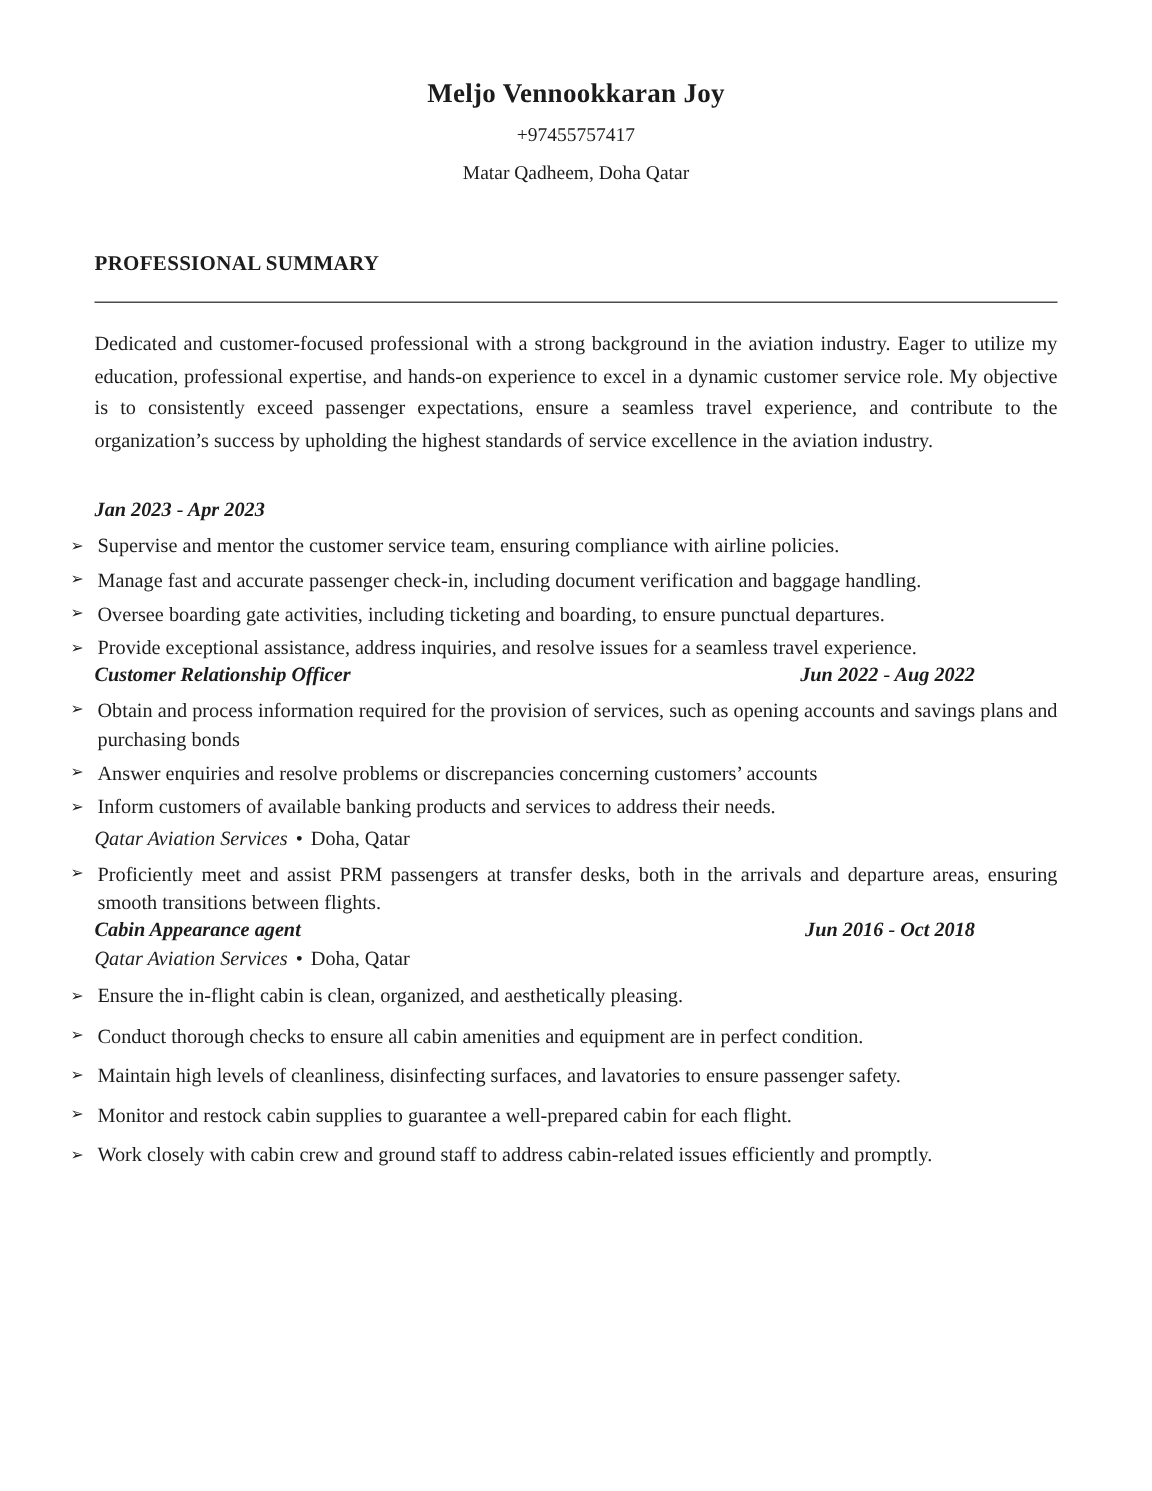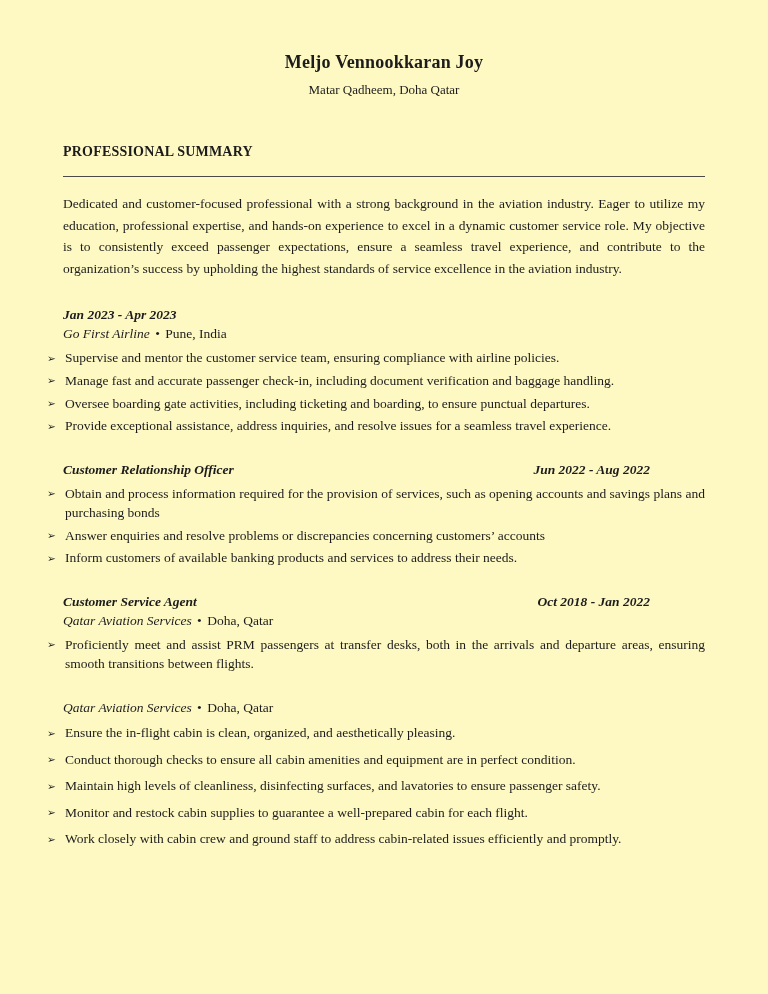--- a/index.html
+++ b/index.html
@@ -6,21 +6,21 @@
   html, body { background: #eeedeb; }
   body {
     font-family: "Liberation Serif", "DejaVu Serif", serif;
     color: #1c1c1c;
     -webkit-font-smoothing: antialiased;
   }
   .page {
     width: 768px;
     min-height: 994px;
     margin: 0 auto;
-    background: #fef9c3;
+    background: #ffffff;
     padding: 52px 63px 40px 63px;
   }
   
   .header { text-align: center; }
   .name { font-size: 18px; font-weight: bold; letter-spacing: 0.2px; }
   .contact-line { font-size: 13px; margin-top: 9px; }
   .email-line a { text-decoration: underline; }
   
   .section { margin-top: 46px; }
   .section.work { margin-top: 28px; }
@@ -31,21 +31,21 @@
     border-bottom: 1.5px solid #4a4a4a;
     padding-bottom: 16px;
   }
   .summary-text {
     margin-top: 16px;
     font-size: 13.5px;
     line-height: 1.6;
     text-align: justify;
   }
   
-  .job { margin-top: 26px; }
+  .job { }
   .job.first { margin-top: 9px; }
   .job-head {
     display: flex;
     justify-content: space-between;
     align-items: baseline;
     font-size: 13.5px;
   }
   .job-title { font-weight: bold; font-style: italic; }
   .job-dates { font-style: italic; padding-right: 55px; white-space: nowrap; font-weight: bold; }
   .job-company { font-size: 13.5px; margin-top: 3px; }
@@ -73,38 +73,34 @@
   }
   .bullet-body { flex: 1; text-align: justify; }
 </style>
 </head>
 <body>
 
 <div class="page">
 
   <div class="header">
     <div class="name">Meljo Vennookkaran Joy</div>
+    <div class="contact-line">+97455757417</div>
     <div class="contact-line">Matar Qadheem, Doha Qatar</div>
   </div>
 
   <div class="section">
     <div class="section-heading">PROFESSIONAL SUMMARY</div>
     <p class="summary-text">Dedicated and customer-focused professional with a strong background in the aviation industry. Eager to utilize my education, professional expertise, and hands-on experience to excel in a dynamic customer service role. My objective is to consistently exceed passenger expectations, ensure a seamless travel experience, and contribute to the organization’s success by upholding the highest standards of service excellence in the aviation industry.</p>
   </div>
 
   <div class="section work">
 
     <div class="job first">
       <div class="job-head">
         <span class="job-dates">Jan 2023 - Apr 2023</span>
-      </div>
-      <div class="job-company">
-        <span class="company-name">Go First Airline</span>
-        <span class="dot-sep">•</span>
-        <span>Pune, India</span>
       </div>
       <ul class="bullets">
         <li>
           <span class="bullet-marker">➢</span>
           <span class="bullet-body">Supervise and mentor the customer service team, ensuring compliance with airline policies.</span>
         </li>
         <li>
           <span class="bullet-marker">➢</span>
           <span class="bullet-body">Manage fast and accurate passenger check-in, including document verification and baggage handling.</span>
         </li>
@@ -134,38 +130,38 @@
           <span class="bullet-body">Answer enquiries and resolve problems or discrepancies concerning customers’ accounts</span>
         </li>
         <li>
           <span class="bullet-marker">➢</span>
           <span class="bullet-body">Inform customers of available banking products and services to address their needs.</span>
         </li>
       </ul>
     </div>
 
     <div class="job">
-      <div class="job-head">
-        <span class="job-title">Customer Service Agent</span>
-        <span class="job-dates">Oct 2018 - Jan 2022</span>
-      </div>
       <div class="job-company">
         <span class="company-name">Qatar Aviation Services</span>
         <span class="dot-sep">•</span>
         <span>Doha, Qatar</span>
       </div>
       <ul class="bullets">
         <li>
           <span class="bullet-marker">➢</span>
           <span class="bullet-body">Proficiently meet and assist PRM passengers at transfer desks, both in the arrivals and departure areas, ensuring smooth transitions between flights.</span>
         </li>
       </ul>
     </div>
 
     <div class="job last">
+      <div class="job-head">
+        <span class="job-title">Cabin Appearance agent</span>
+        <span class="job-dates">Jun 2016 - Oct 2018</span>
+      </div>
       <div class="job-company">
         <span class="company-name">Qatar Aviation Services</span>
         <span class="dot-sep">•</span>
         <span>Doha, Qatar</span>
       </div>
       <ul class="bullets">
         <li>
           <span class="bullet-marker">➢</span>
           <span class="bullet-body">Ensure the in-flight cabin is clean, organized, and aesthetically pleasing.</span>
         </li>

